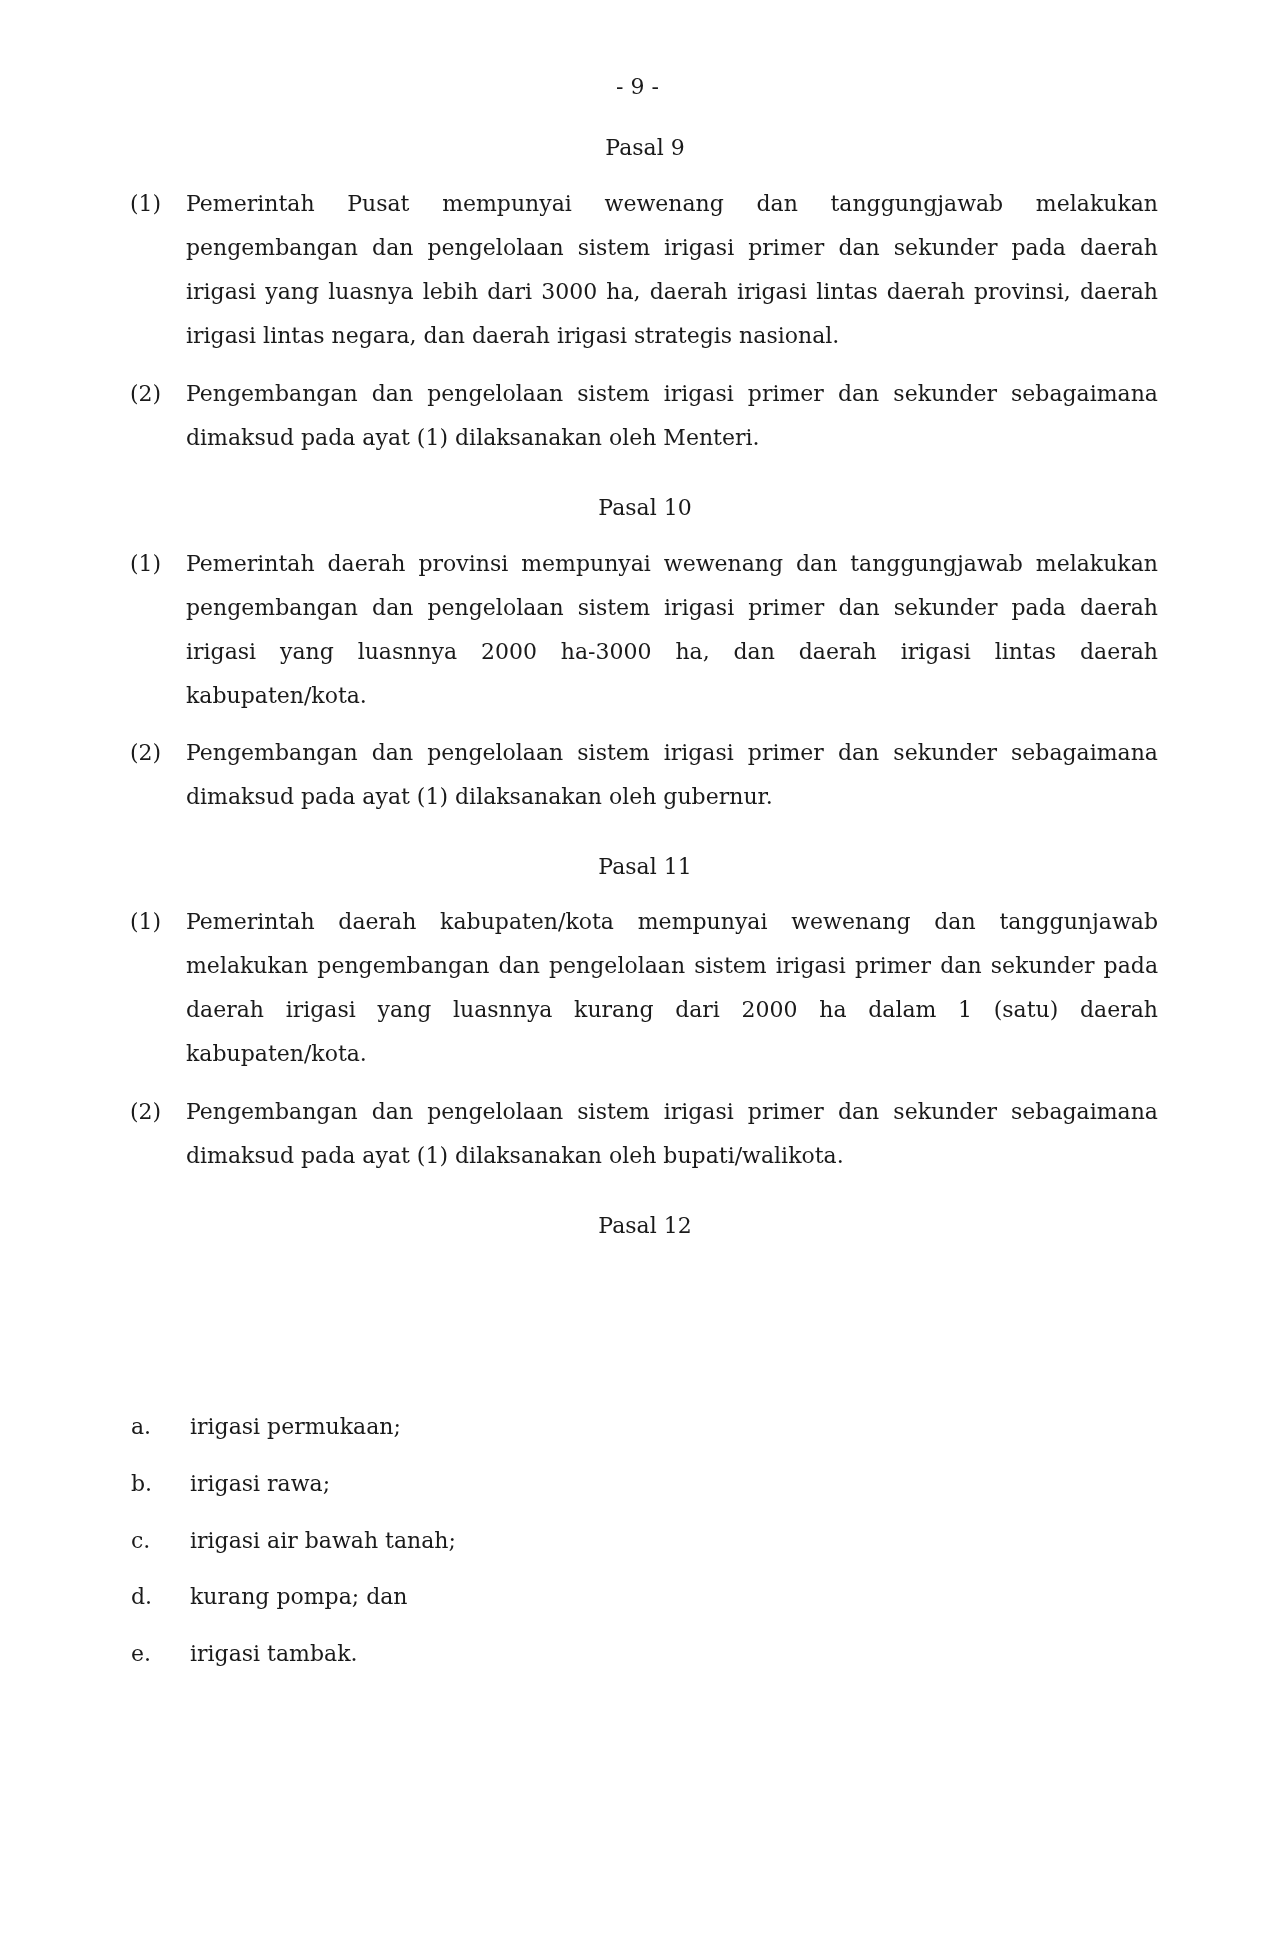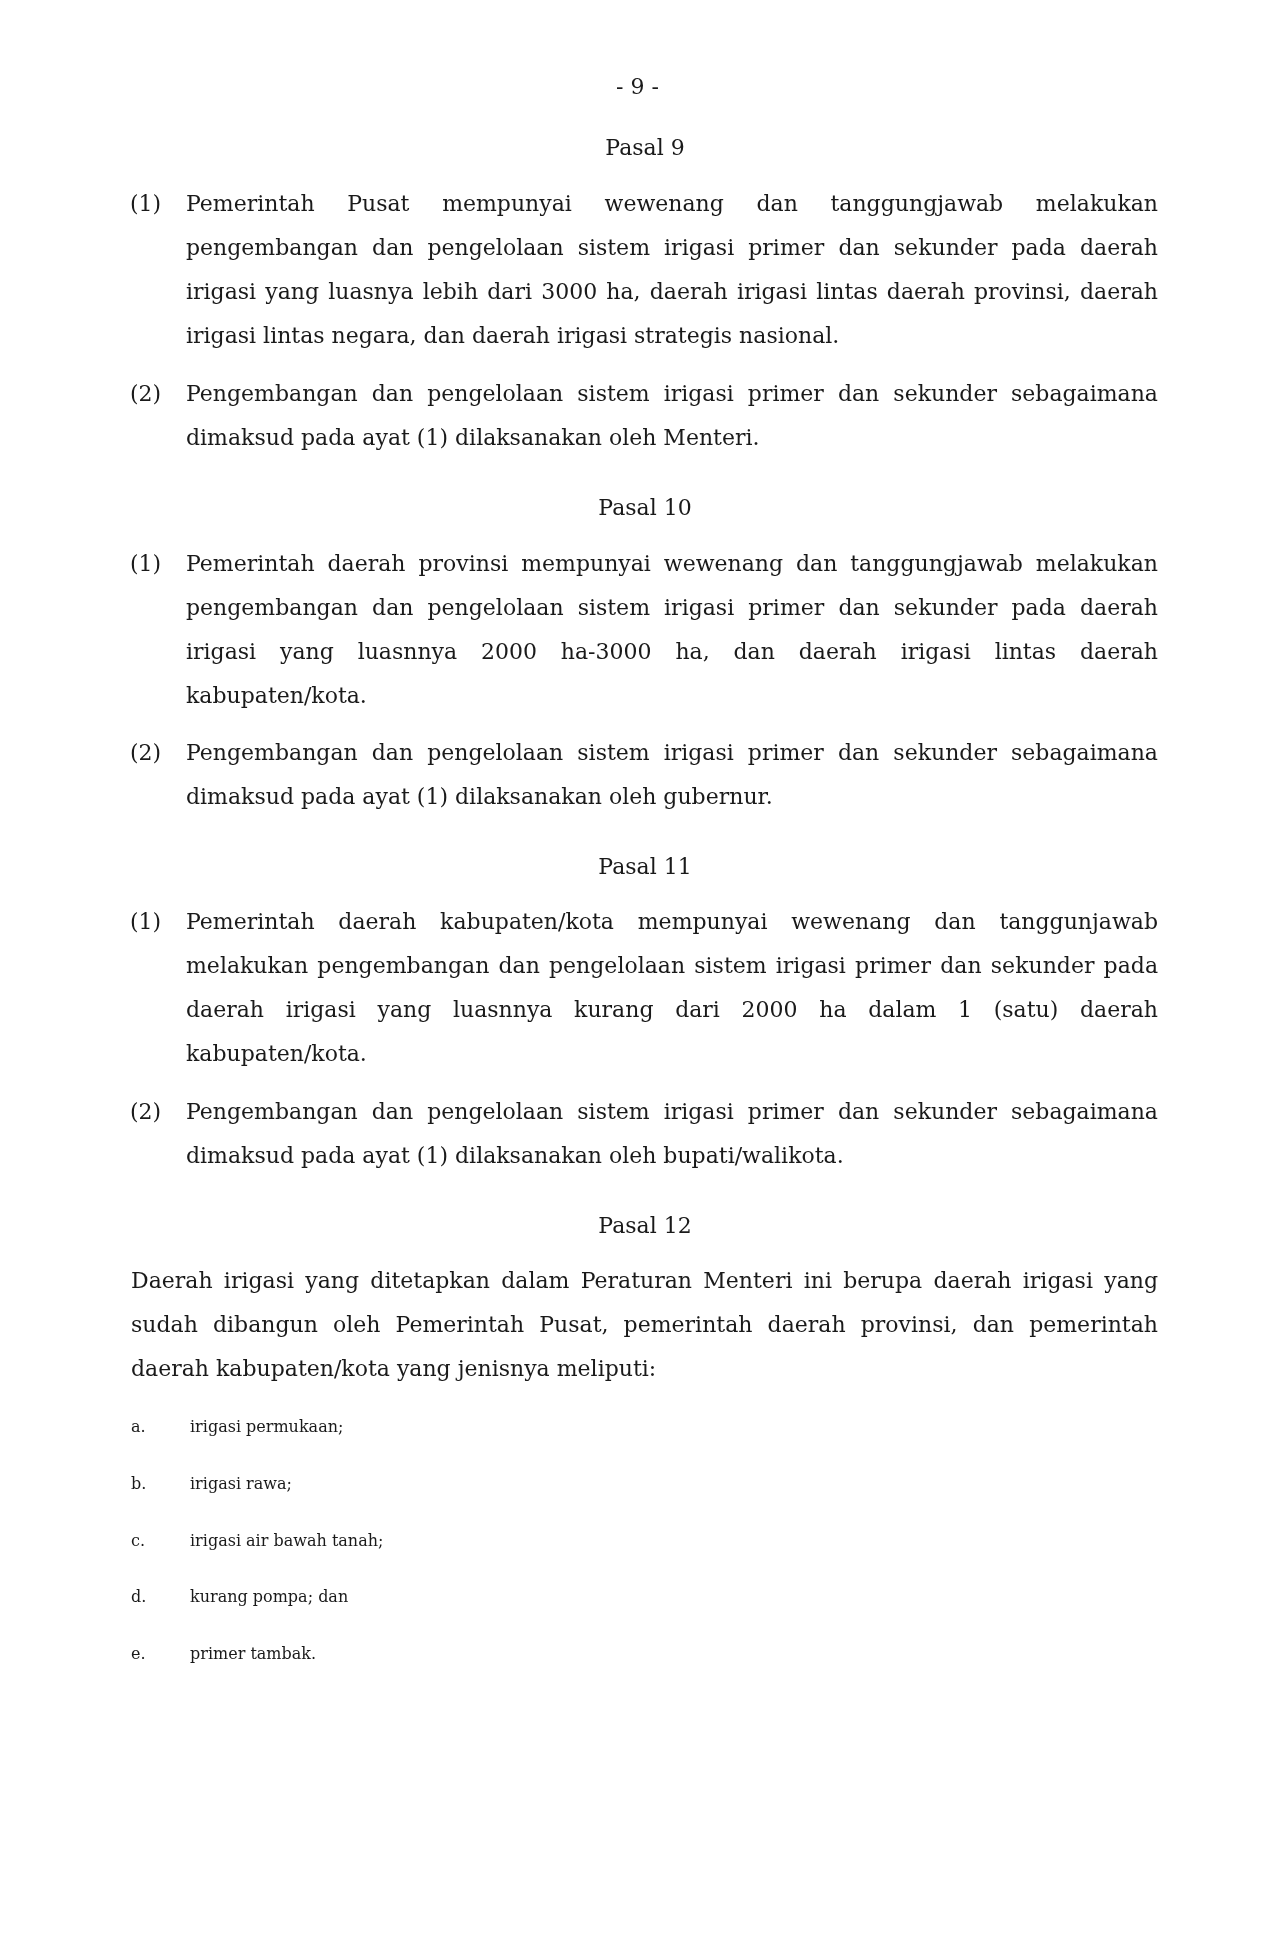--- a/index.html
+++ b/index.html
@@ -8,21 +8,21 @@
     font-family: "DejaVu Serif", "Liberation Serif", serif;
     color: #1a1a1a;
   }
   .page { position: absolute; left: 0; top: 0; width: 1275px; height: 1950px; }
   .pagenum { position: absolute; top: 72px; left: 0; width: 1275px; text-align: center; font-size: 22px; line-height: 30px; }
   .pasal { position: absolute; left: 0; width: 1290px; text-align: center; font-size: 22px; line-height: 30px; }
   .item { position: absolute; left: 130px; width: 1028px; font-size: 22px; line-height: 44px; }
   .item .num { position: absolute; left: 0; top: 0; }
   .item .txt { margin-left: 56px; text-align: justify; text-align-last: left; }
   .para { position: absolute; left: 131px; width: 1027px; font-size: 22px; line-height: 44px; text-align: justify; }
-  .li { position: absolute; left: 131px; font-size: 16px; line-height: 30px; }
+  .li { position: absolute; left: 131px; font-size: 22px; line-height: 30px; }
   .li .lbl { display: inline-block; width: 59px; }
 </style>
 </head>
 <body>
 
 <div class="page">
   <div class="pagenum">- 9 -</div>
 
   <div class="pasal" style="top:133px">Pasal 9</div>
   <div class="item" style="top:182px">
@@ -48,30 +48,29 @@
   <div class="item" style="top:900px">
     <span class="num">(1)</span>
     <div class="txt">Pemerintah daerah kabupaten/kota mempunyai wewenang dan tanggunjawab melakukan pengembangan dan pengelolaan sistem irigasi primer dan sekunder pada daerah irigasi yang luasnnya kurang dari 2000 ha dalam 1 (satu) daerah kabupaten/kota.</div>
   </div>
   <div class="item" style="top:1090px">
     <span class="num">(2)</span>
     <div class="txt">Pengembangan dan pengelolaan sistem irigasi primer dan sekunder sebagaimana dimaksud pada ayat (1) dilaksanakan oleh bupati/walikota.</div>
   </div>
 
   <div class="pasal" style="top:1211px">Pasal 12</div>
-  <div class="para" style="top:1259px">Daerah irigasi yang ditetapkan dalam Peraturan Menteri ini berupa daerah irigasi yang sudah dibangun oleh Pemerintah Pusat, pemerintah daerah provinsi, dan pemerintah daerah kabupaten/kota yang jenisnya meliputi:</div>
 
   <div class="li" style="top:1412px">
     <span class="lbl">a.</span><span>irigasi permukaan;</span>
   </div>
   <div class="li" style="top:1469px">
     <span class="lbl">b.</span><span>irigasi rawa;</span>
   </div>
   <div class="li" style="top:1526px">
     <span class="lbl">c.</span><span>irigasi air bawah tanah;</span>
   </div>
   <div class="li" style="top:1582px">
     <span class="lbl">d.</span><span>kurang pompa; dan</span>
   </div>
   <div class="li" style="top:1639px">
-    <span class="lbl">e.</span><span>primer tambak.</span>
+    <span class="lbl">e.</span><span>irigasi tambak.</span>
   </div>
 </div>
 
 </body></html>

